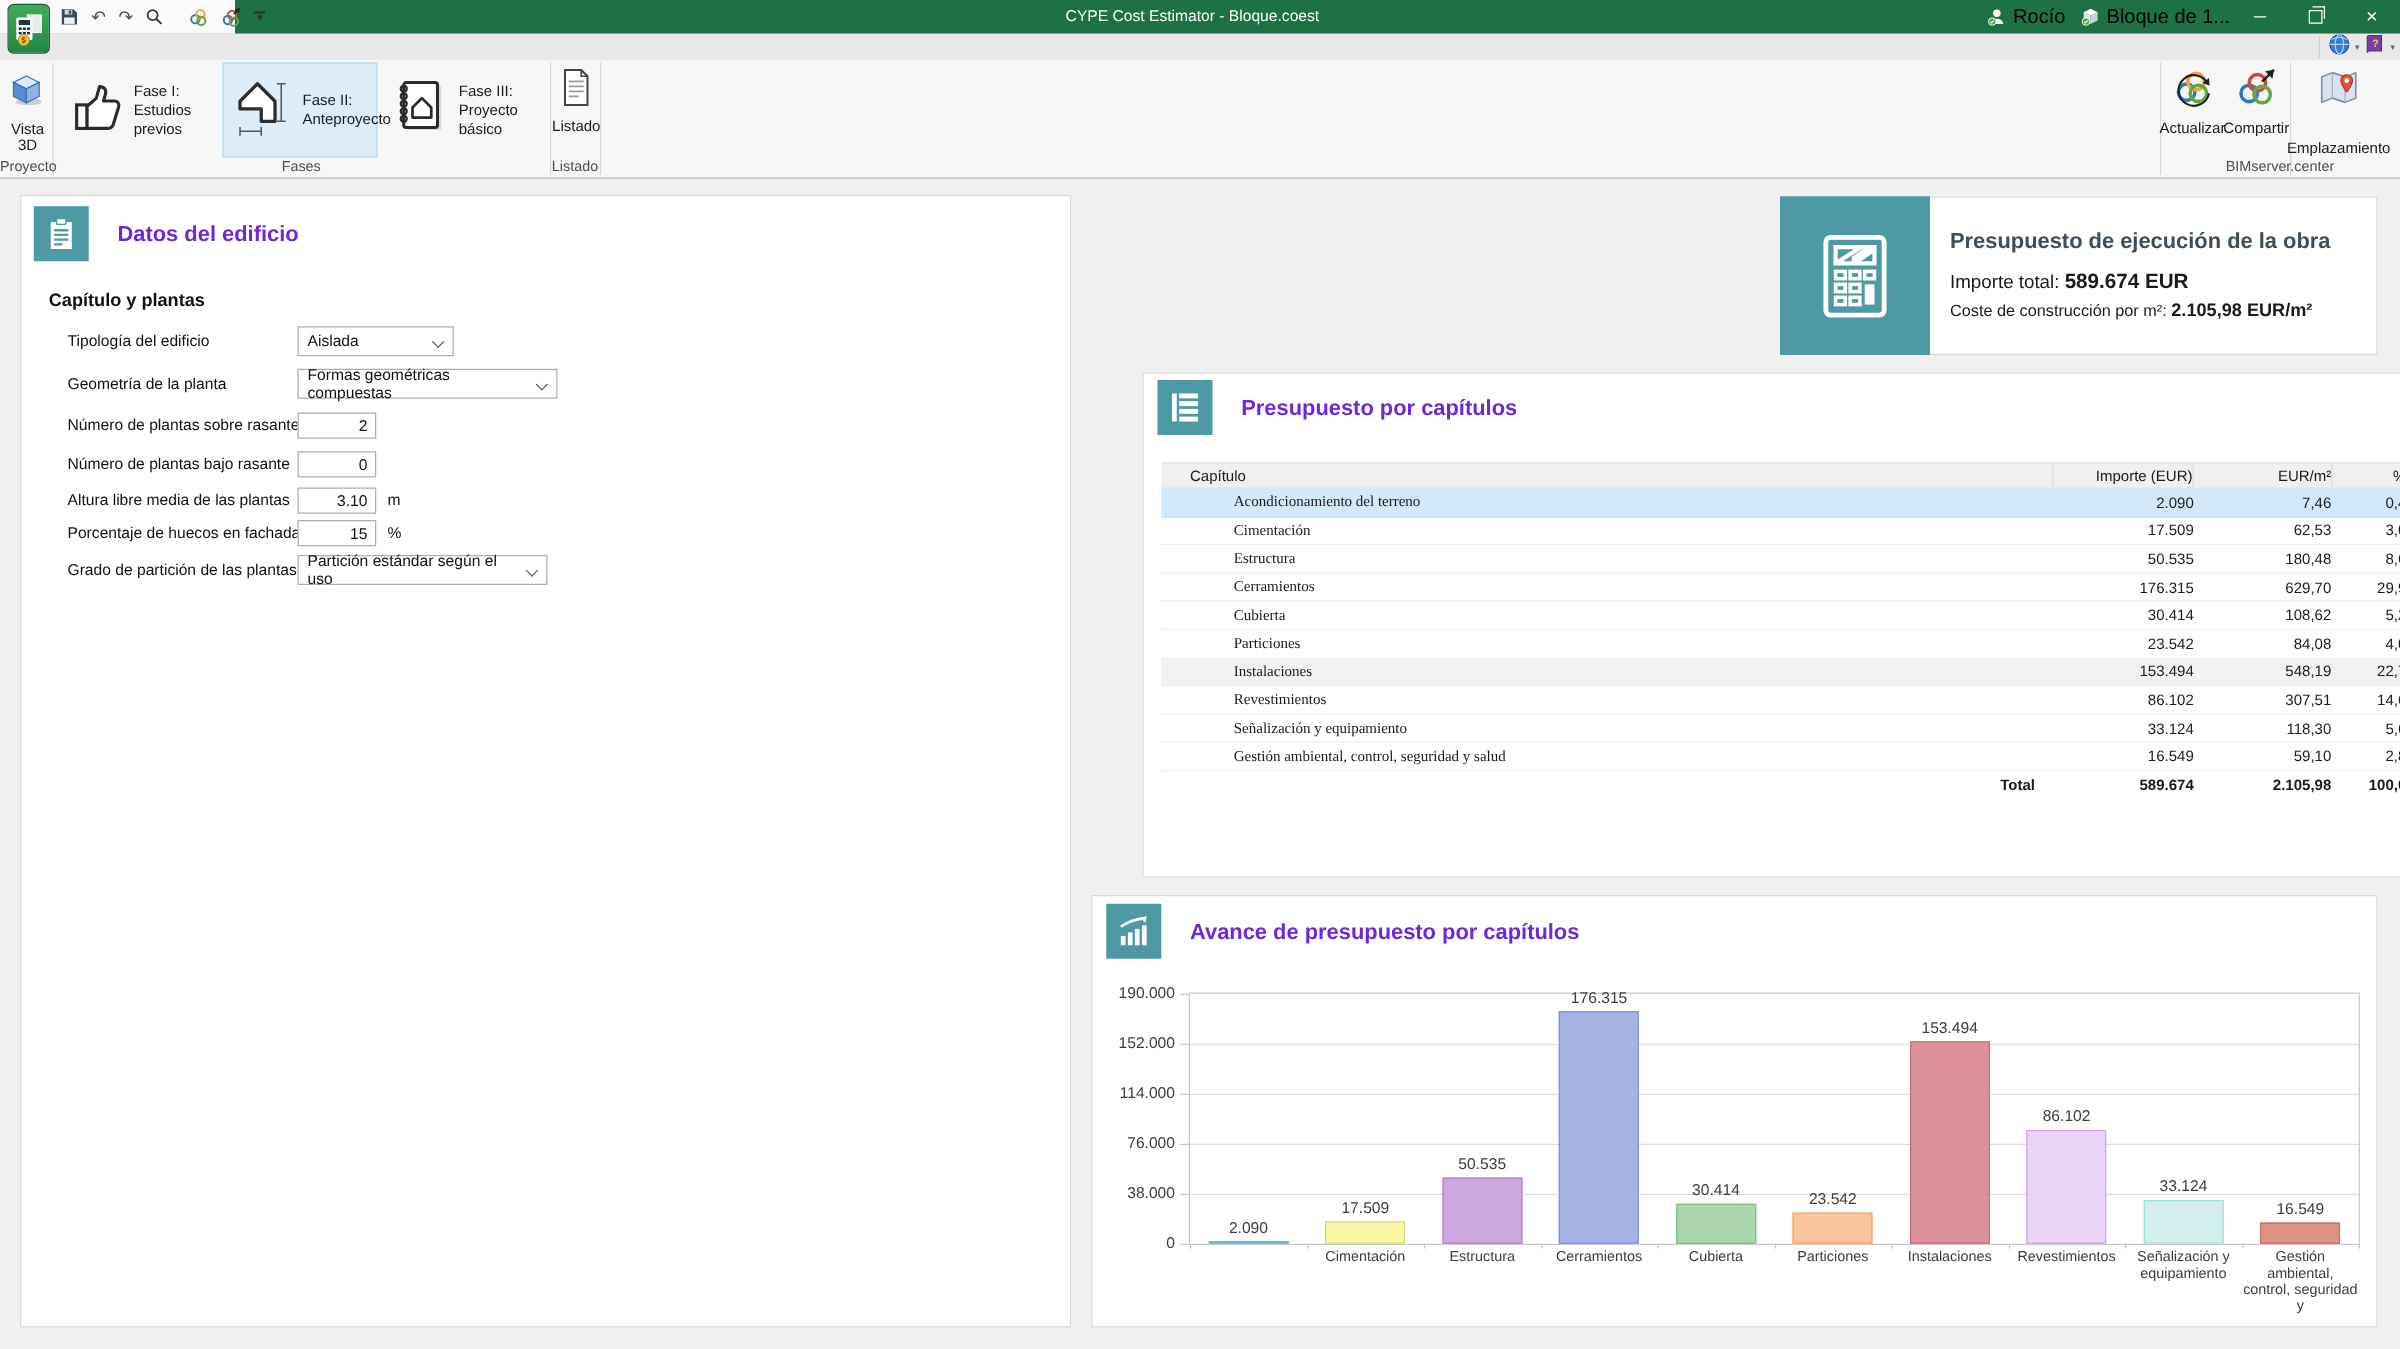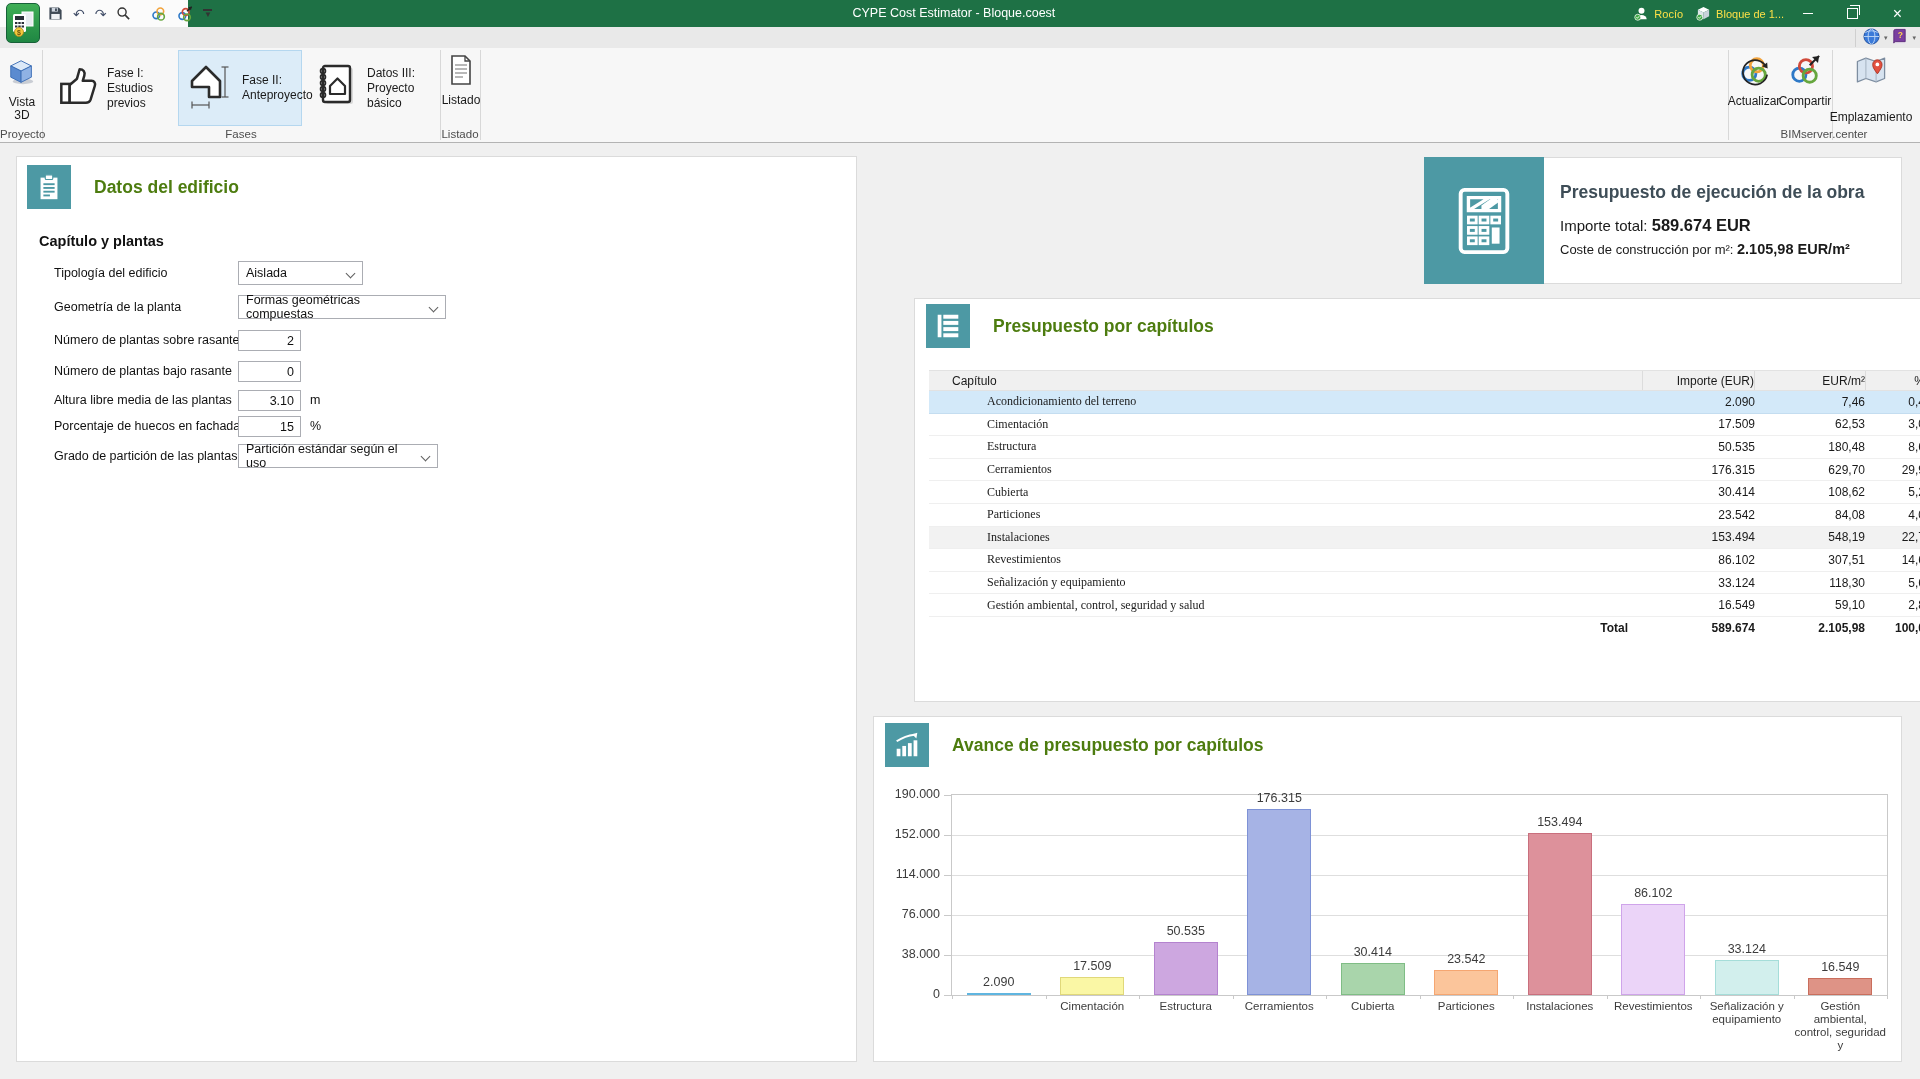--- a/index.html
+++ b/index.html
@@ -5,21 +5,21 @@
   html,body{margin:0;padding:0;background:#f0f0f0;font-family:"Liberation Sans","DejaVu Sans",sans-serif;}
   #app{position:relative;width:1920px;height:1079px;overflow:hidden;background:#f0f0f0;}
 
   
   .titlebar{position:absolute;left:0;top:0;width:1920px;height:27px;background:#1E7145;}
   .qat{position:absolute;left:0;top:0;width:188px;height:27px;background:#fbfbfb;display:flex;align-items:center;gap:10px;padding-left:48px;box-sizing:border-box;}
   .qat .sep{width:1px;height:17px;background:#cfcfcf;}
   .qicon{width:17px;height:17px;display:flex;align-items:center;justify-content:center;font-size:14px;color:#44506a;}
   .appicon{position:absolute;left:6px;top:3px;width:34px;height:40px;border-radius:5px;background:linear-gradient(#3fae56,#1f8743);border:1px solid #176038;box-sizing:border-box;display:flex;align-items:center;justify-content:center;z-index:5;}
   .wtitle{position:absolute;left:50%;top:0;transform:translateX(-53%);height:27px;line-height:27px;color:#fff;font-size:12.5px;white-space:nowrap;}
-  .badges{position:absolute;right:136px;top:0;height:27px;display:flex;align-items:center;gap:13px;color:#fde047;font-size:11px;}
+  .badges{position:absolute;right:136px;top:0;height:27px;display:flex;align-items:center;gap:13px;color:#000000;font-size:16px;}
   .badge{display:flex;align-items:center;gap:5px;}
   .caption{position:absolute;right:0;top:0;height:27px;display:flex;}
   .cap-btn{width:45px;height:27px;display:flex;align-items:center;justify-content:center;color:#fff;}
   .min-glyph{width:10px;height:1px;background:#fff;}
   .restore-glyph{position:relative;width:9px;height:9px;border:1px solid #fff;background:transparent;}
   .restore-glyph:before{content:"";position:absolute;left:2px;top:-4px;width:9px;height:9px;border:1px solid #fff;border-bottom:none;border-left:none;}
   .close-glyph{font-size:16px;line-height:16px;}
 
   
   .tabrow{position:absolute;left:0;top:27px;width:1920px;height:21px;background:#e9e9e9;}
@@ -35,21 +35,21 @@
   .fase.active{background:#dcecf8;border:1px solid #b5d7ef;}
   .colbtn{display:flex;flex-direction:column;align-items:center;}
   .colbtn .lbl{font-size:12px;color:#1a1a1a;margin-top:5px;text-align:center;line-height:13px;}
   .grouplabels{position:absolute;left:0;top:128px;width:1920px;height:14px;font-size:11.5px;color:#4d4d4d;}
   .grouplabel{position:absolute;text-align:center;top:0;}
 
   
   .card{position:absolute;background:#fff;border:1px solid #dbdbdb;box-sizing:border-box;}
   .card-head{position:absolute;display:flex;align-items:center;}
   .tile-sm{width:44px;height:44px;background:#4D99A4;display:flex;align-items:center;justify-content:center;flex:none;}
-  .card-title{font-size:17.5px;font-weight:600;color:#4d7c0f;margin-left:23px;white-space:nowrap;text-align:right;}
+  .card-title{font-size:17.5px;font-weight:600;color:#6d28d9;margin-left:23px;white-space:nowrap;text-align:right;}
 
   
   .section-title{position:absolute;left:22px;top:76px;font-size:14.5px;font-weight:bold;color:#111;}
   .form-row{position:absolute;left:37px;right:10px;}
   .form-label{position:absolute;left:0;top:0;font-size:12.5px;color:#111;white-space:nowrap;}
   .combo{position:absolute;height:24px;border:1px solid #abadb3;background:#fff;box-sizing:border-box;font-size:12.5px;color:#111;display:flex;align-items:center;padding:0 24px 0 7px;}
   .combo .chev{position:absolute;right:8px;top:8px;width:6px;height:6px;border-right:1.4px solid #5f5f5f;border-bottom:1.4px solid #5f5f5f;transform:rotate(45deg);}
   .numbox{position:absolute;height:21px;width:63px;border:1px solid #abadb3;background:#fff;box-sizing:border-box;font-size:12.5px;color:#111;display:flex;align-items:center;justify-content:flex-end;padding-right:6px;}
   .unit{position:absolute;font-size:12.5px;color:#111;}
 
@@ -266,21 +266,21 @@
               <circle cx="9" cy="9" r="2.4"></circle>
               <circle cx="9" cy="15" r="2.4"></circle>
               <circle cx="9" cy="21" r="2.4"></circle>
               <circle cx="9" cy="27" r="2.4"></circle>
               <circle cx="9" cy="33" r="2.4"></circle>
             </g>
             <path d="M16 24 L23.5 16.5 L31 24 V32 H16 Z" fill="none" stroke="#2b2b2b" stroke-width="2.2" stroke-linejoin="round"></path>
           </svg>
       </span>
       <span class="two-line">
-        <span>Datos III:</span><br><span>Proyecto básico</span>
+        <span>Fase III:</span><br><span>Proyecto básico</span>
       </span>
     </div>
 
     <div class="rbtn colbtn" style="left:442px;width:38px;">
       <span style="margin-top:5px;">
         <svg width="24" height="30" viewBox="0 0 24 30">
             <path d="M3 1 H16 L21 6 V29 H3 Z" fill="#fff" stroke="#444" stroke-width="1.6"></path>
             <path d="M16 1 V6 H21" fill="none" stroke="#444" stroke-width="1.3"></path>
             <g stroke="#9a9a9a" stroke-width="1.4">
               <line x1="6" y1="10" x2="18" y2="10"></line>

